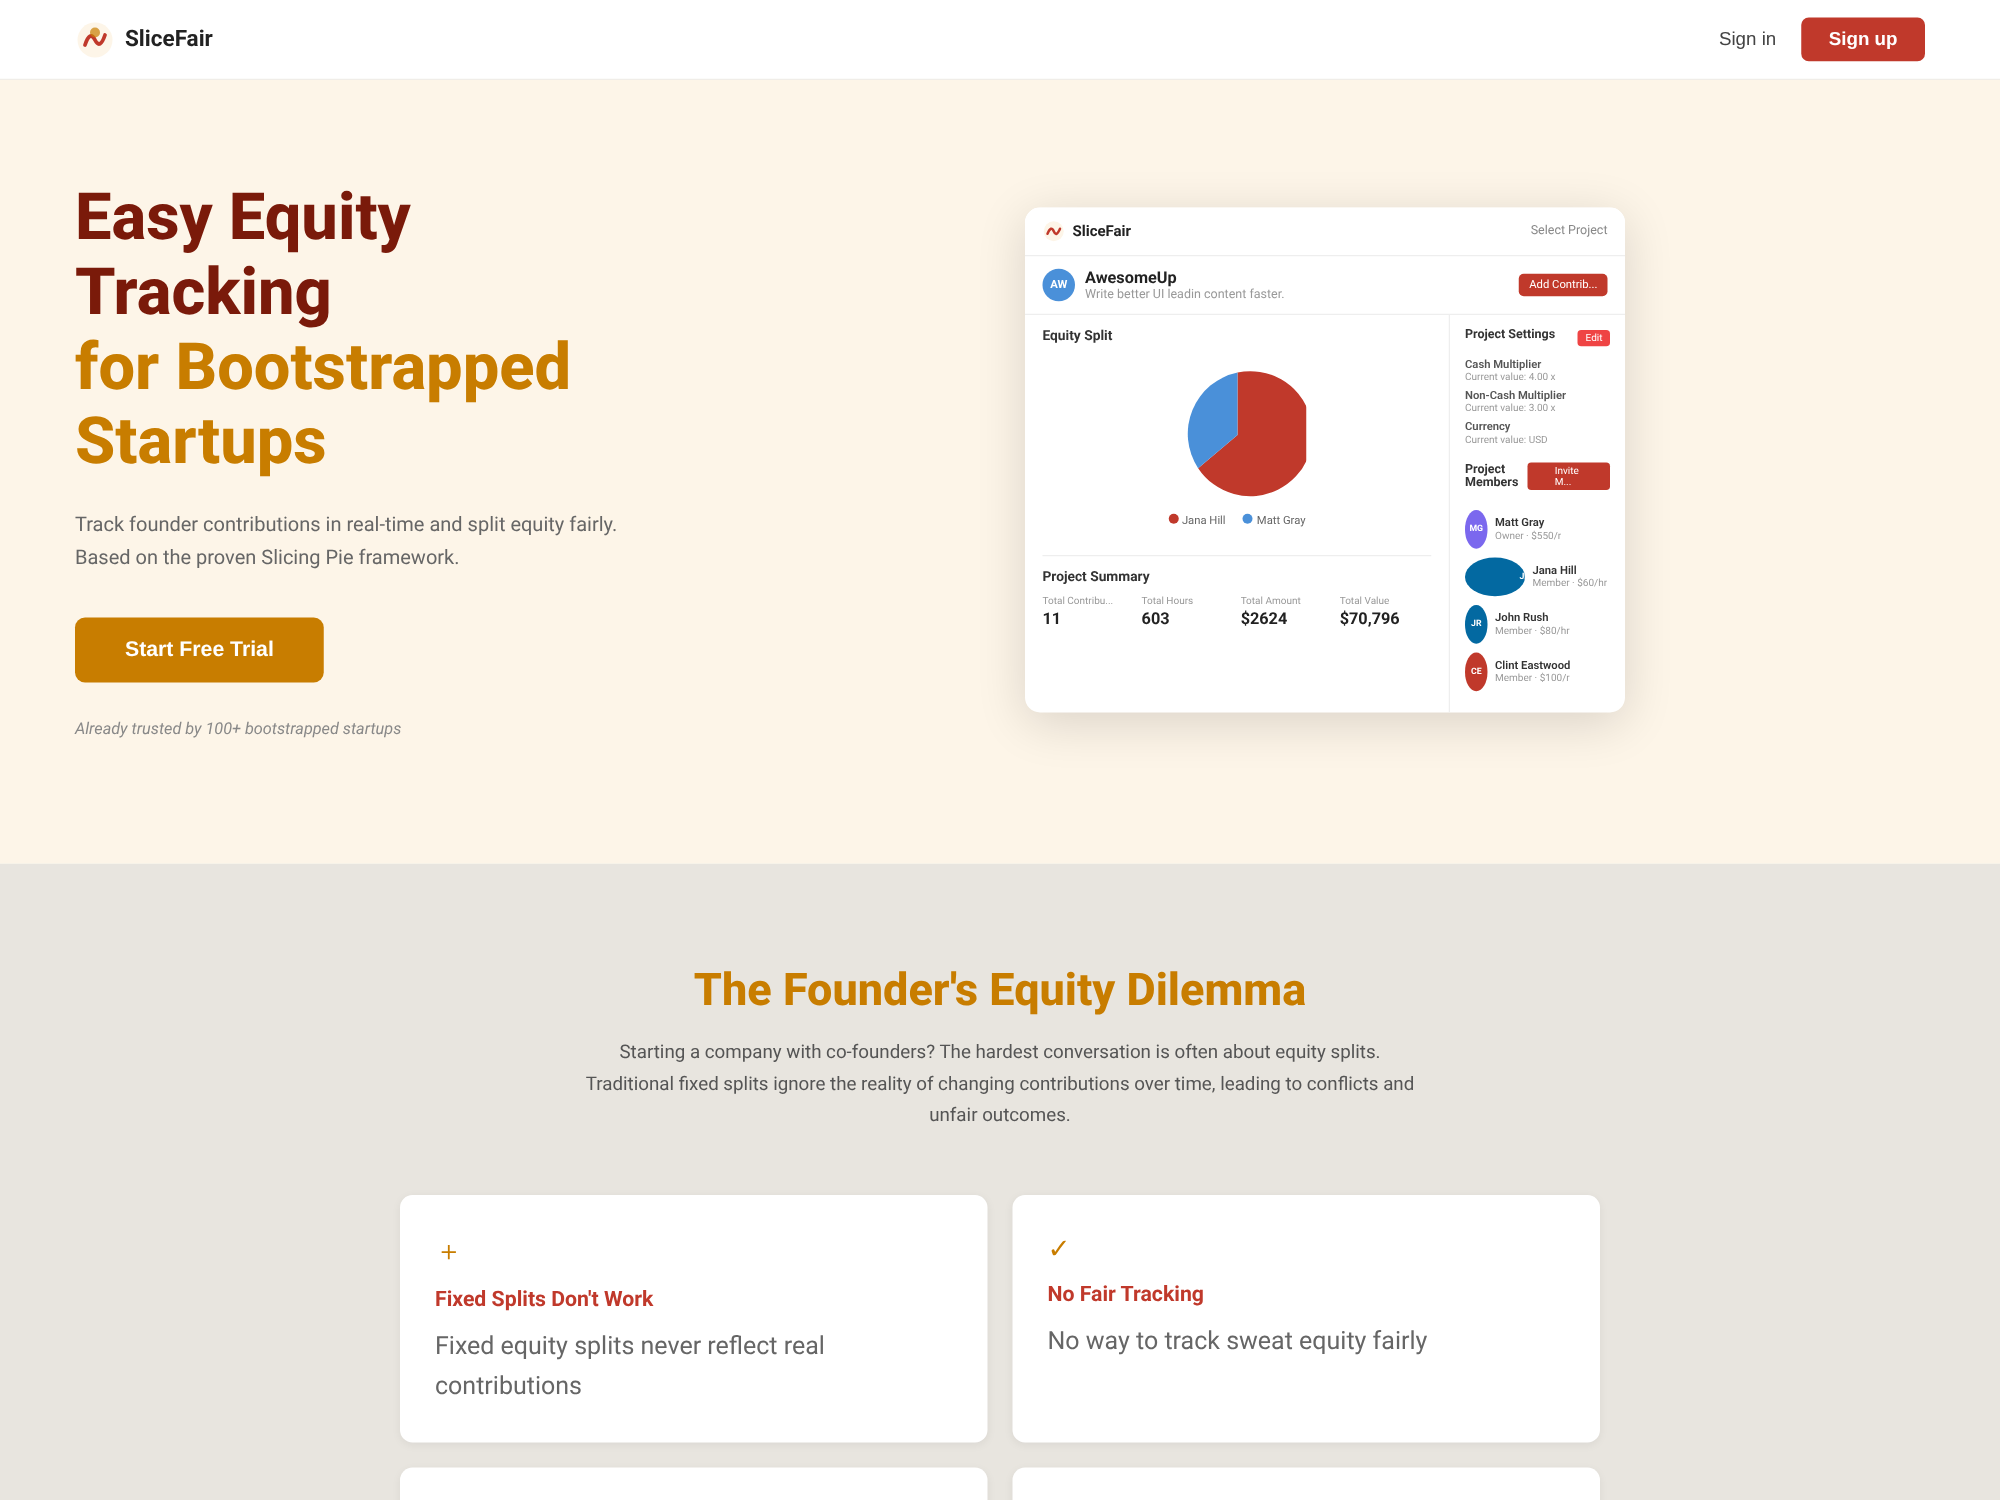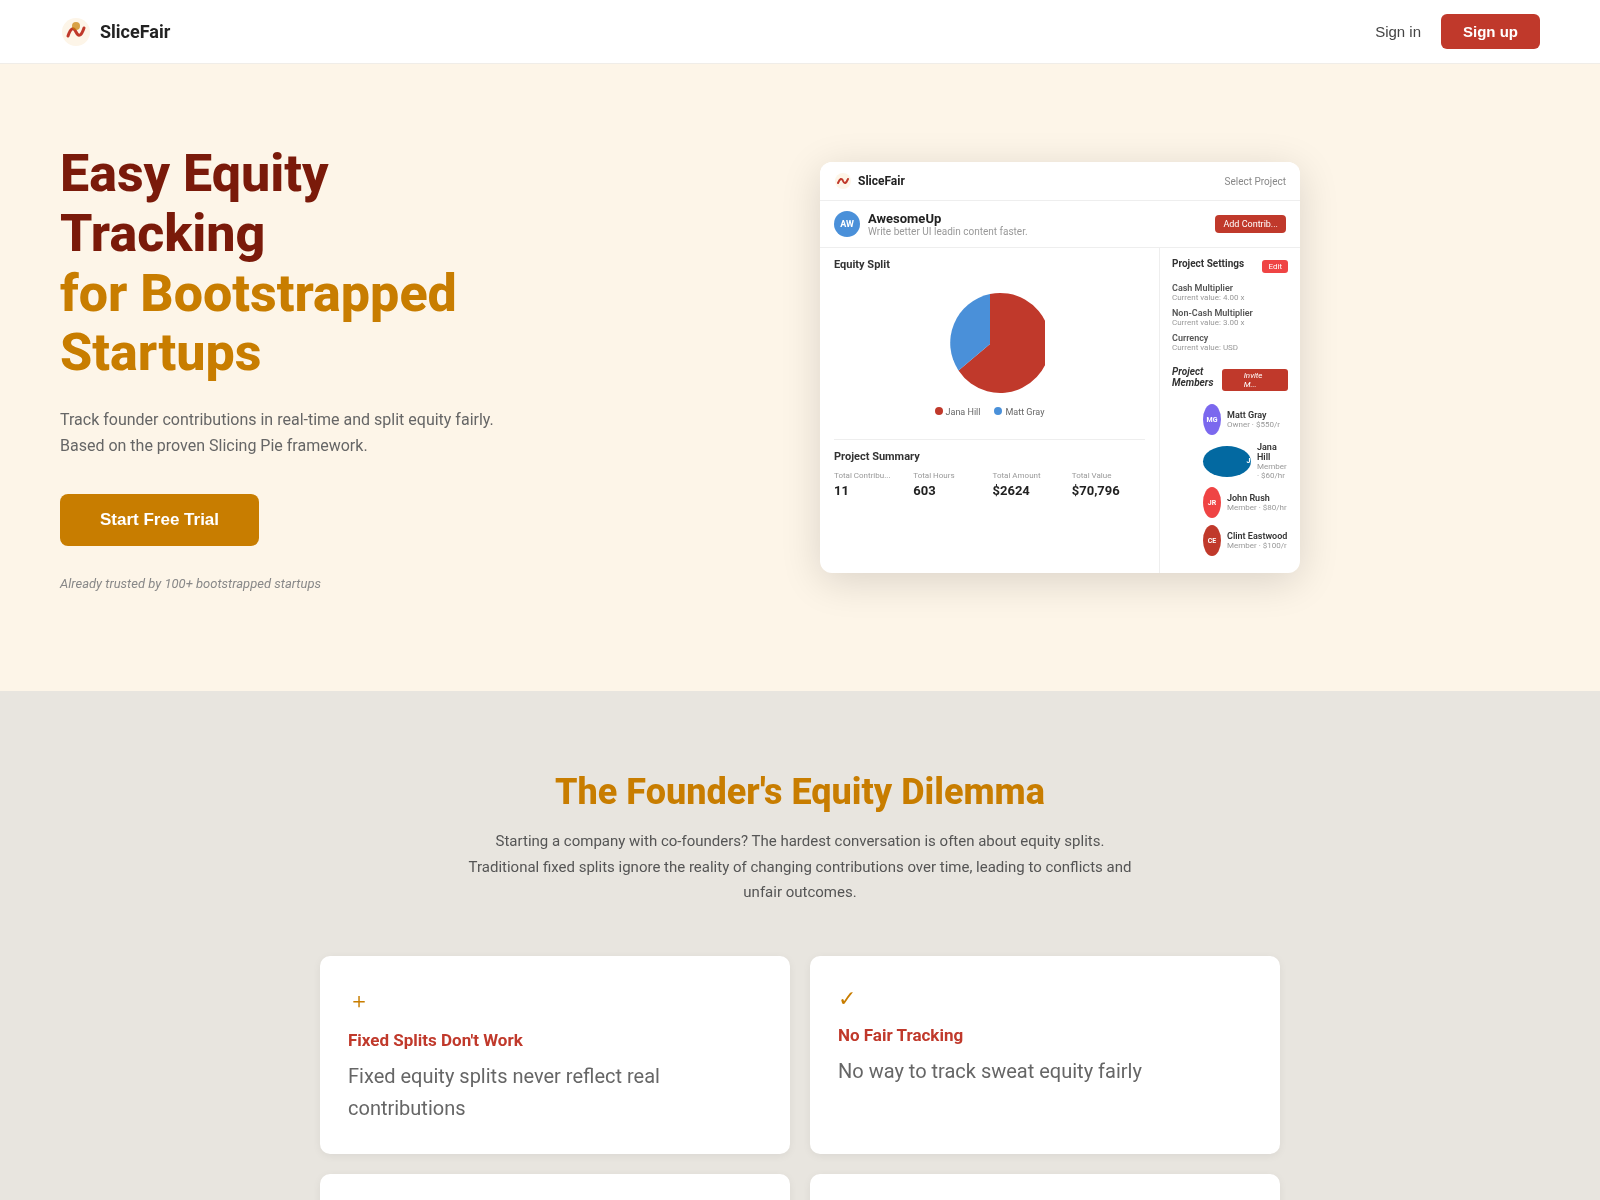--- a/index.html
+++ b/index.html
@@ -252,24 +252,23 @@
     .sidebar-edit-btn {
       background: #ef4444;
       color: #fff;
       font-size: 8px;
       padding: 2px 6px;
       border-radius: 3px;
       float: right;
     }
     .sidebar-members-header {
       display: flex;
-      align-items: center;
+      align-items: flex-start;
       justify-content: space-between;
       margin-bottom: 10px;
-      font-style: italic;
     }
     .sidebar-invite-btn {
       background: #c0392b;
       color: #fff;
       font-size: 8px;
       padding: 2px 22px;
       border-radius: 3px;
     }
     .member-item {
       display: flex;
@@ -281,21 +280,20 @@
       width: 18px;
       height: 31px;
       border-radius: 50%;
       display: flex;
       align-items: center;
       justify-content: center;
       font-size: 7px;
       font-weight: 700;
       color: #fff;
       flex-shrink: 0;
-      margin-left: 31px;
     }
     .member-name { font-size: 9px; font-weight: 600; color: #333; }
     .member-role { font-size: 8px; color: #999; }
     .settings-header {
       display: flex;
       align-items: center;
       justify-content: space-between;
       margin-bottom: 8px;
     }
 
@@ -480,21 +478,21 @@
               </div>
             </div>
             <div class="member-item">
               <div class="member-avatar" style="background:#0369a1;padding-left:48px;">JH</div>
               <div>
                 <div class="member-name">Jana Hill</div>
                 <div class="member-role">Member · $60/hr</div>
               </div>
             </div>
             <div class="member-item">
-              <div class="member-avatar" style="background:#ef4444;">JR</div>
+              <div class="member-avatar" style="background:#0369a1;">JR</div>
               <div>
                 <div class="member-name">John Rush</div>
                 <div class="member-role">Member · $80/hr</div>
               </div>
             </div>
             <div class="member-item">
               <div class="member-avatar" style="background:#c0392b;">CE</div>
               <div>
                 <div class="member-name">Clint Eastwood</div>
                 <div class="member-role">Member · $100/r</div>

